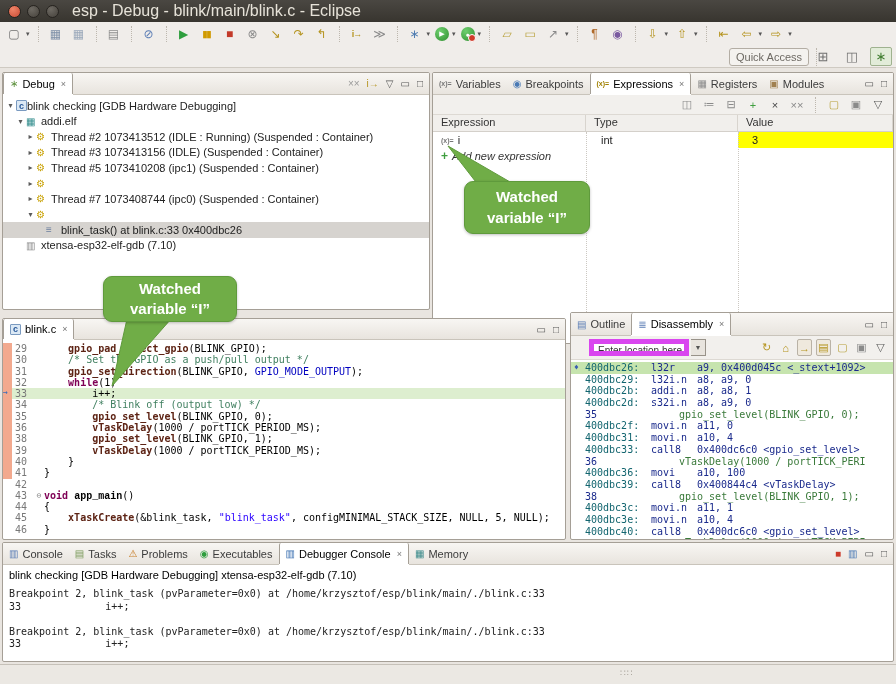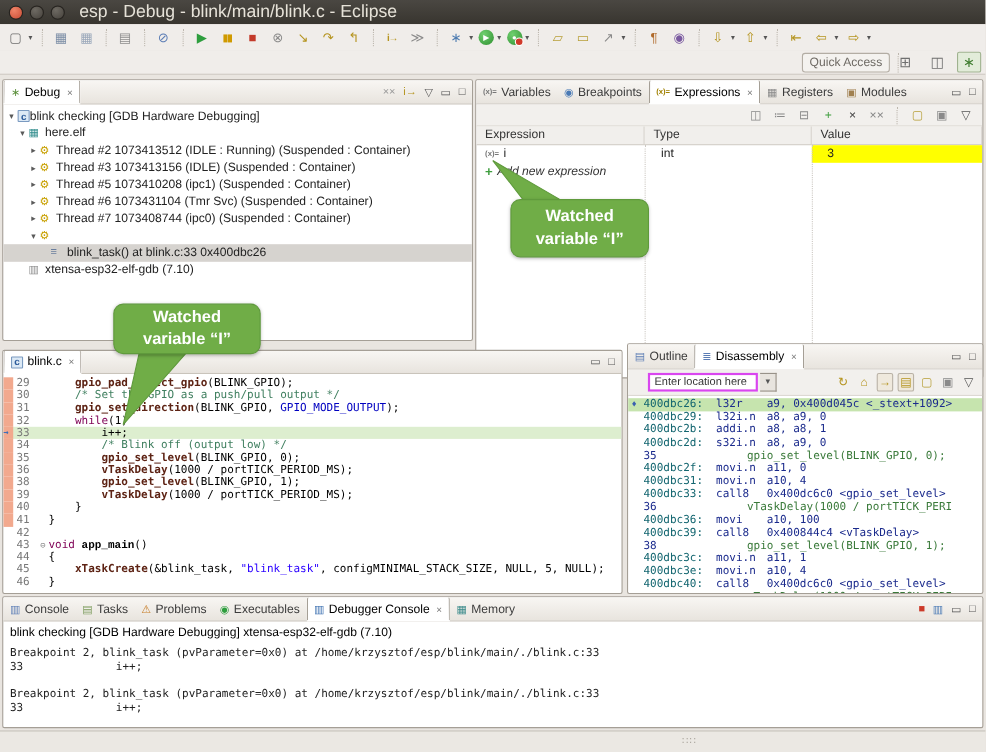--- a/index.html
+++ b/index.html
@@ -92,27 +92,27 @@
   
   .code { font-family:"DejaVu Sans Mono", monospace; font-size:10px; }
   .cl { display:flex; height:11.3px; line-height:11.3px; white-space:pre; }
   .cl.cur { background:#ddeecf; }
   .ruler { width:9px; flex:none; position:relative; }
   .ruler.chg { background:#f2a98e; }
   .ruler .ptr { position:absolute; left:0; top:-1px; font-size:8px; color:#3d6fb8; font-weight:bold; }
   .lnum { width:22px; flex:none; color:#787878; padding-left:3px; }
   .fold { width:10px; flex:none; color:#888; font-size:8px; text-align:center; }
   .ctext { flex:1; }
-  .pl { color:#000; } .fn { color:#5d2314; font-weight:bold; } .kw { color:#7f0055; font-weight:normal; }
+  .pl { color:#000; } .fn { color:#5d2314; font-weight:bold; } .kw { color:#7f0055; font-weight:bold; }
   .cm { color:#3f7f5f; } .st { color:#2a00ff; } .mc { color:#0000c0; }
   .df { color:#000; font-weight:bold;font-family:Liberation Mono, monospace; }
   
   .dis-toolbar { height:24px; background:#f2f0ed; border-bottom:1px solid #ddd9d3;
     display:flex; align-items:center; padding-left:18px; gap:2px; }
-  .loc { width:100px; height:17px; border:2px solid #d946ef; background:#fff; font-size:10px; color:#333;
+  .loc { width:100px; height:17px; border:5px solid #d946ef; background:#fff; font-size:10px; color:#333;
     padding:1px 2px 0 4px; white-space:nowrap; overflow:hidden; }
   .locdd { width:15px; height:17px; border:1px solid #989289; border-left:none; background:#e8e4de;
     font-size:7px; display:flex; align-items:center; justify-content:center; color:#555; }
   .dis-toolbar .icons { margin-left:auto; display:flex; gap:4px; align-items:center; padding-right:5px; }
   .dis-toolbar .tbi { width:15px; font-size:11px; }
   .tbi.boxed { border:1px solid #b9b2a6; background:#efe9dd; border-radius:2px; }
   .dl { height:11.7px; line-height:11.7px; white-space:pre; position:relative; padding-left:14px;
     font-family:"DejaVu Sans Mono", monospace; font-size:10px; }
   .dl.cur { background:#c6e4ae; }
   .dl .mark { position:absolute; left:3px; top:0; font-size:8px; color:#3a5fb0; }
@@ -220,41 +220,40 @@
     </div>
   <div class="tree" id="debug-tree">
       <div class="trow" style="padding-left: 2px;">
         <span class="arrow">▾</span>
         <span class="ticon boxed">c</span>
         <span>blink checking [GDB Hardware Debugging]</span>
       </div>
       <div class="trow" style="padding-left: 12px;">
         <span class="arrow">▾</span>
         <span class="ticon" style="color: rgb(46, 139, 139);">▦</span>
-        <span>here.elf</span>
+        <span>addi.elf</span>
       </div>
       <div class="trow" style="padding-left: 22px;">
         <span class="arrow">▸</span>
         <span class="ticon" style="color: rgb(200, 160, 0);">⚙</span>
         <span>Thread #2 1073413512 (IDLE : Running) (Suspended : Container)</span>
       </div>
       <div class="trow" style="padding-left: 22px;">
         <span class="arrow">▸</span>
         <span class="ticon" style="color: rgb(200, 160, 0);">⚙</span>
         <span>Thread #3 1073413156 (IDLE) (Suspended : Container)</span>
       </div>
       <div class="trow" style="padding-left: 22px;">
         <span class="arrow">▸</span>
         <span class="ticon" style="color: rgb(200, 160, 0);">⚙</span>
         <span>Thread #5 1073410208 (ipc1) (Suspended : Container)</span>
       </div>
       <div class="trow" style="padding-left: 22px;">
         <span class="arrow">▸</span>
         <span class="ticon" style="color: rgb(200, 160, 0);">⚙</span>
-        <span>Thread #6 1073431104 (Tmr Svc) (Suspended : Container)</span>
       </div>
       <div class="trow" style="padding-left: 22px;">
         <span class="arrow">▸</span>
         <span class="ticon" style="color: rgb(200, 160, 0);">⚙</span>
         <span>Thread #7 1073408744 (ipc0) (Suspended : Container)</span>
       </div>
       <div class="trow" style="padding-left: 22px;">
         <span class="arrow">▾</span>
         <span class="ticon" style="color: rgb(200, 160, 0);">⚙</span>
       </div>

